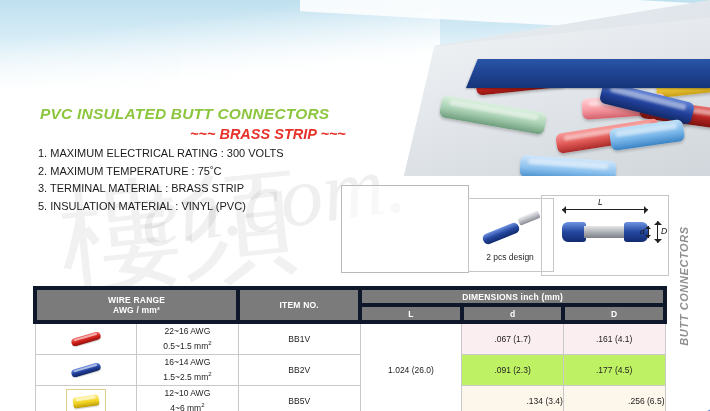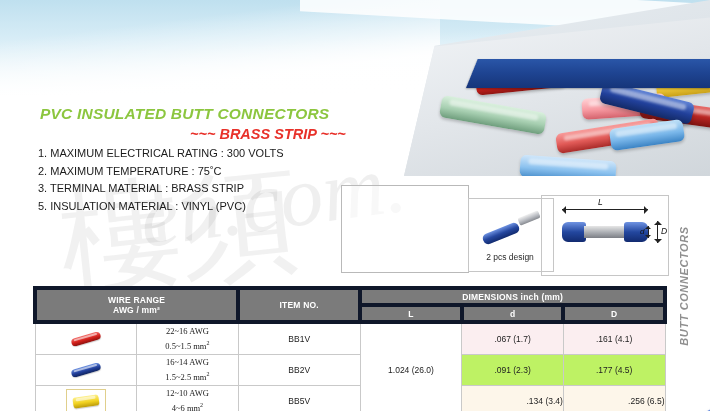--- a/index.html
+++ b/index.html
@@ -219,21 +219,21 @@
   .tbl tbody td{height:30px;font-size:8.5px;color:#222;text-align:center;vertical-align:middle;background:#fff;}
   .cell-sw{width:44px;}
   .sw-box{width:38px;height:22px;margin:0 auto;display:flex;align-items:center;justify-content:center;position:relative;}
   .sw-box.boxed{border:1px solid #e0cf8c;}
   .sw{width:30px;height:8px;border-radius:4px;transform:rotate(-16deg);position:relative;box-shadow:0 1px 1px rgba(0,0,0,.2);}
   .sw::after{content:"";position:absolute;left:10%;top:12%;width:80%;height:28%;background:rgba(255,255,255,.55);border-radius:4px;}
   .sw-red{background:linear-gradient(180deg,#f3706c,#d4211c 55%,#8e110e);}
   .sw-blue{background:linear-gradient(180deg,#6f93e2,#22409c 55%,#10245f);}
   .sw-yellow{width:26px;height:11px;border-radius:3px;transform:rotate(-8deg);
     background:linear-gradient(180deg,#fdf08c,#f2d321 55%,#bb9a08);}
-  .wire-txt{font-size:8.5px;line-height:11.5px;color:#222;font-family:Liberation Serif, serif;}
+  .wire-txt{font-size:8.5px;line-height:11.5px;color:#222;}
   .wire-txt sup{font-size:6px;}
   .row1 .tint{background:#fbeef0;}
   .row2 .tint{background:#bef264;}
   .row3 .tint{background:#fdf6ea;text-align:right;}
   .lcell{background:#fff;font-size:9px;}
 </style>
 </head>
 <body>
 
 <div id="page">

